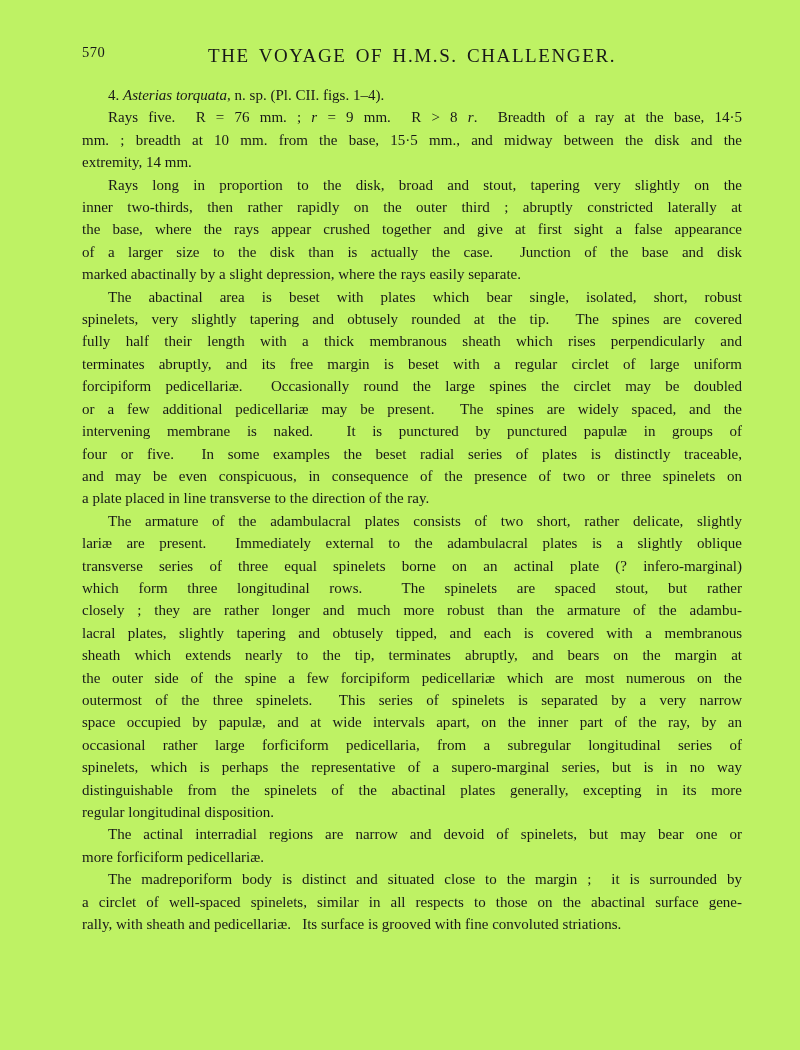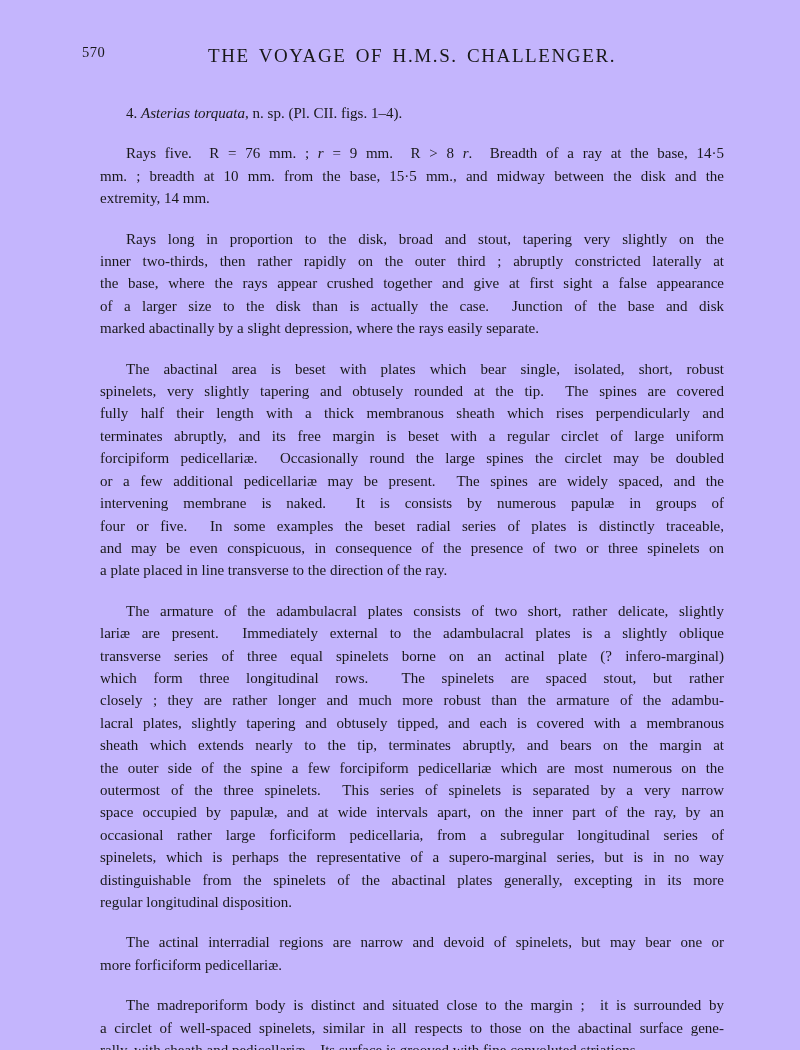--- a/index.html
+++ b/index.html
@@ -4,21 +4,21 @@
 <style>
   html, body {
     margin: 0;
     padding: 0;
     background: #ffffff;
   }
   .page {
     position: relative;
     width: 800px;
     height: 1050px;
-    background: #c4b5fd;
+    background: #bef264;
     overflow: hidden;
     font-family: "Liberation Serif", "DejaVu Serif", serif;
     color: #181818;
   }
   .running-head {
     position: absolute;
     top: 44px;
     left: 82px;
     width: 660px;
     height: 18px;
@@ -40,21 +40,21 @@
     letter-spacing: 1.6px;
     word-spacing: 3px;
   }
   .text-block {
     position: absolute;
     top: 84px;
     left: 82px;
     width: 660px;
   }
   .para {
-    margin: 18px;
+    margin: 0;
   }
   .line {
     font-size: 15px;
     line-height: 22.4px;
     text-align: justify;
     text-align-last: justify;
     white-space: pre-wrap;
   }
   .line.last {
     text-align-last: left;
@@ -90,21 +90,21 @@
         <div class="line"><span>of a larger size to the disk than is actually the case.  Junction of the base and disk</span></div>
         <div class="line last"><span>marked abactinally by a slight depression, where the rays easily separate.</span></div>
       </div>
       <div class="para">
         <div class="line"><span>The abactinal area is beset with plates which bear single, isolated, short, robust</span></div>
         <div class="line"><span>spinelets, very slightly tapering and obtusely rounded at the tip.  The spines are covered</span></div>
         <div class="line"><span>fully half their length with a thick membranous sheath which rises perpendicularly and</span></div>
         <div class="line"><span>terminates abruptly, and its free margin is beset with a regular circlet of large uniform</span></div>
         <div class="line"><span>forcipiform pedicellariæ.  Occasionally round the large spines the circlet may be doubled</span></div>
         <div class="line"><span>or a few additional pedicellariæ may be present.  The spines are widely spaced, and the</span></div>
-        <div class="line"><span>intervening membrane is naked.  It is consists by numerous papulæ in groups of</span></div>
+        <div class="line"><span>intervening membrane is naked.  It is punctured by punctured papulæ in groups of</span></div>
         <div class="line"><span>four or five.  In some examples the beset radial series of plates is distinctly traceable,</span></div>
         <div class="line"><span>and may be even conspicuous, in consequence of the presence of two or three spinelets on</span></div>
         <div class="line last"><span>a plate placed in line transverse to the direction of the ray.</span></div>
       </div>
       <div class="para">
         <div class="line"><span>The armature of the adambulacral plates consists of two short, rather delicate, slightly</span></div>
         <div class="line"><span>lariæ are present.  Immediately external to the adambulacral plates is a slightly oblique</span></div>
         <div class="line"><span>transverse series of three equal spinelets borne on an actinal plate (? infero-marginal)</span></div>
         <div class="line"><span>which form three longitudinal rows.  The spinelets are spaced stout, but rather</span></div>
         <div class="line"><span>closely ; they are rather longer and much more robust than the armature of the adambu-</span></div>

